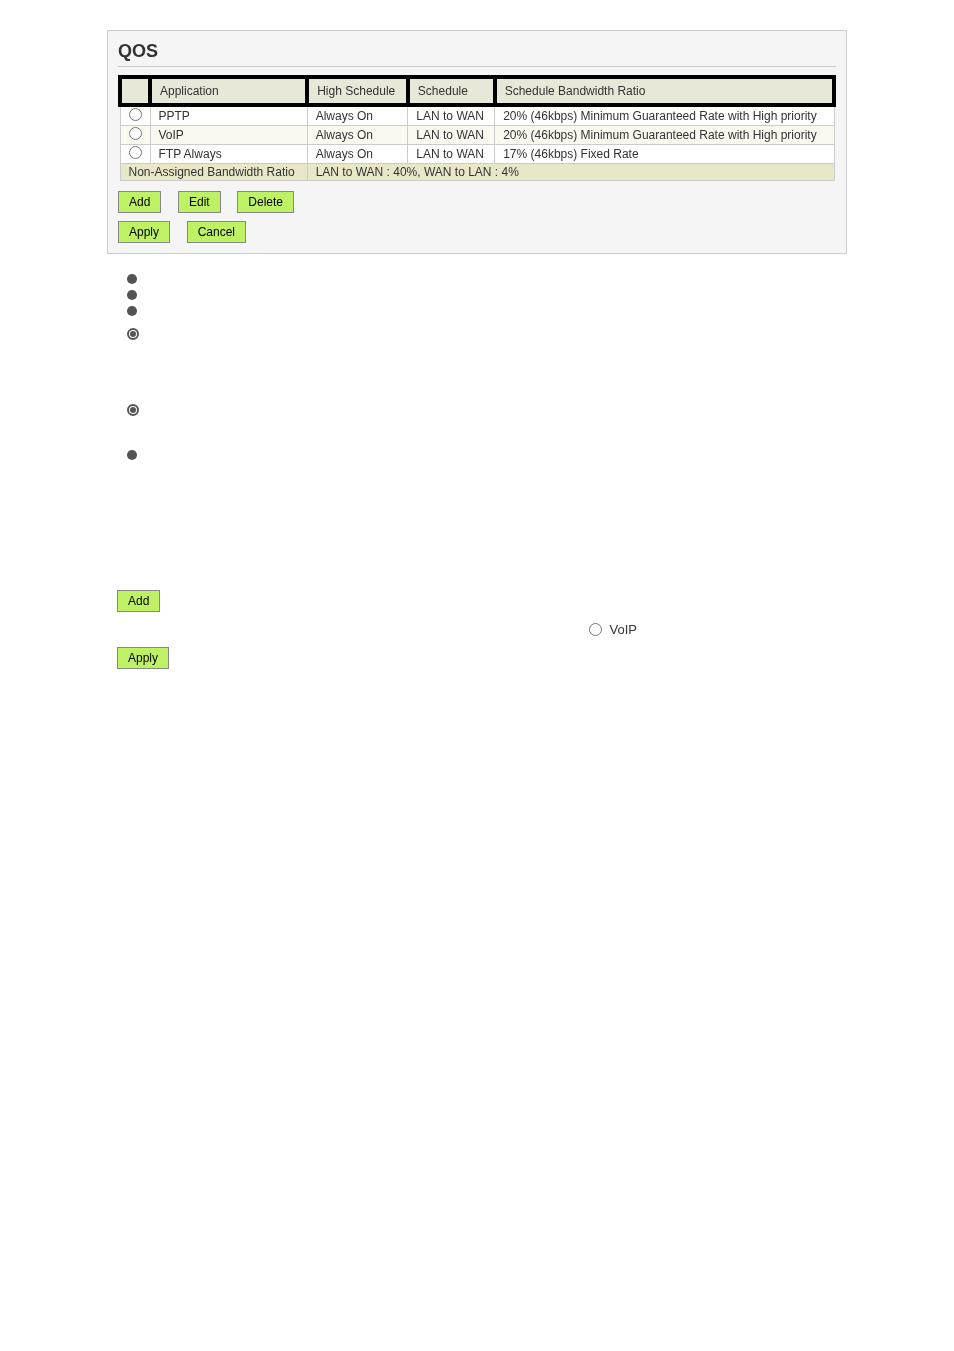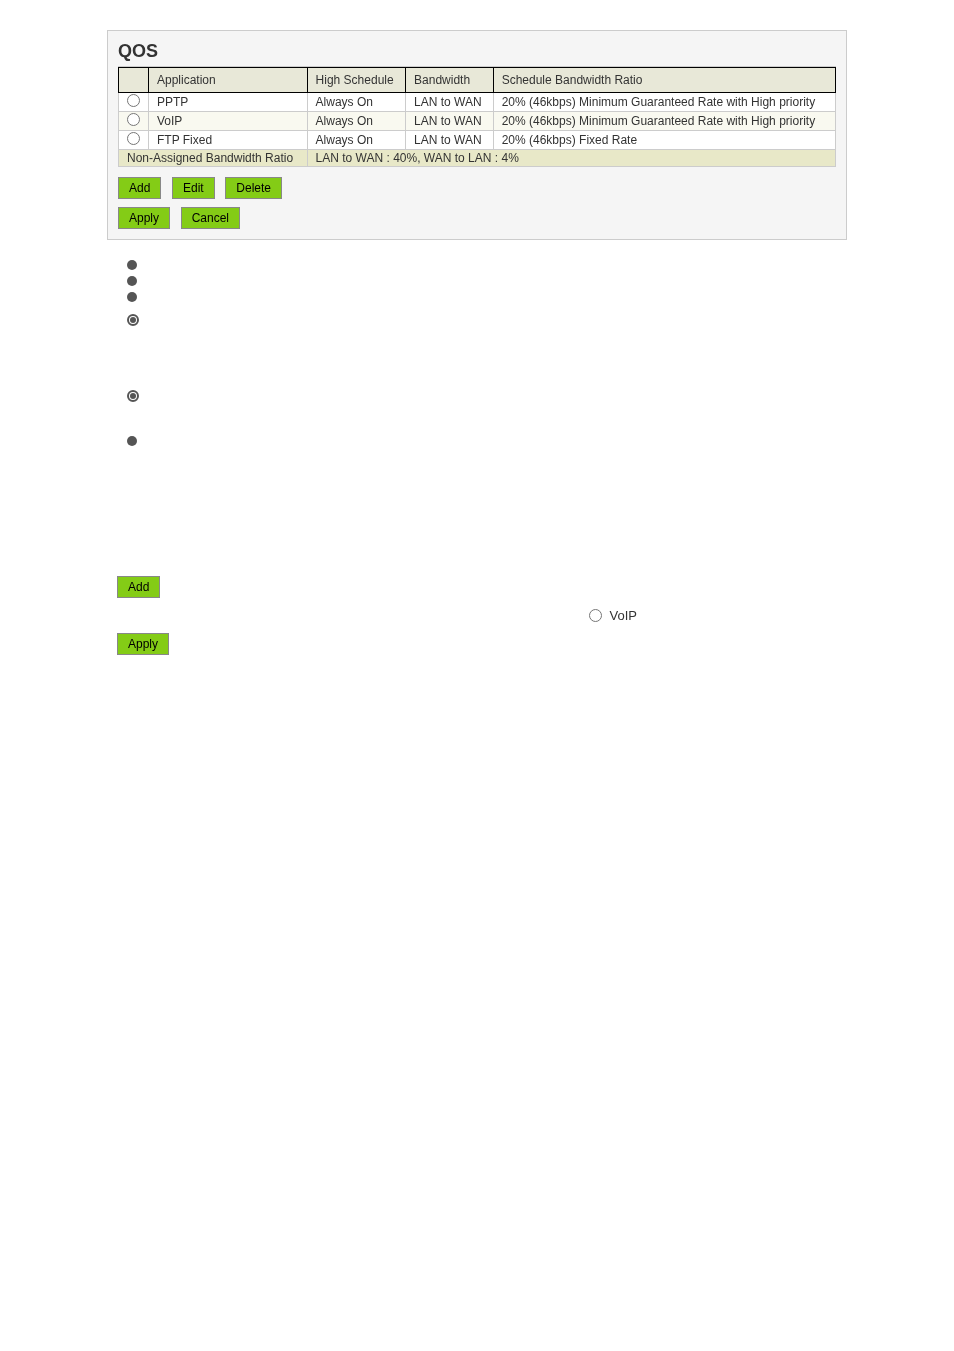--- a/index.html
+++ b/index.html
@@ -17,34 +17,35 @@
     }
     .qos-section {
       border: 1px solid #ccc;
       background: #f5f5f5;
       padding: 10px;
       margin-bottom: 20px;
     }
     .qos-title {
       font-size: 18px;
       font-weight: bold;
+      margin-bottom: 8px;
       padding-bottom: 4px;
       border-bottom: 1px solid #ccc;
     }
     table {
       width: 100%;
       border-collapse: collapse;
       margin-bottom: 10px;
     }
     table th {
       background: #e8e8d8;
       text-align: left;
       padding: 5px 8px;
       font-weight: normal;
-      border: 1px solid #000000;
+      border: 4px solid #000000;
       font-size: 12px;
     }
     table td {
       padding: 1px 8px;
       border: 1px solid #ccc;
       font-size: 12px;
       vertical-align: middle;
     }
     table tr:nth-child(even) td {
       background: #f9f9f0;
@@ -62,23 +63,23 @@
     input[type="radio"] {
       cursor: pointer;
     }
     .btn-group {
       margin: 8px 0;
     }
     button {
       padding: 3px 10px;
       font-size: 12px;
       border: 1px solid #888;
-      background: #84cc16;
+      background: #bef264;
       cursor: pointer;
-      margin-right: 7px;
+      margin-right: 13px;
       text-align: center;
     }
     .apply-cancel-row {
       margin-top: 8px;
     }
     .bullet-list {
       margin: 8px 0 8px 20px;
     }
     .bullet-item {
       margin-bottom: 6px;
@@ -136,21 +137,21 @@
 
   <div class="qos-section">
     <div class="qos-title">QOS</div>
 
     <table>
       <thead>
         <tr>
           <th></th>
           <th>Application</th>
           <th>High Schedule</th>
-          <th>Bandwidth</th>
+          <th>Schedule</th>
           <th>Schedule Bandwidth Ratio</th>
         </tr>
       </thead>
       <tbody>
 
         <tr>
           <td class="radio-cell">
             <input type="radio" name="qos-select" style="">
           </td>
           <td>PPTP</td>
@@ -166,24 +167,24 @@
           <td>VoIP</td>
           <td>Always On</td>
           <td>LAN to WAN</td>
           <td>20% (46kbps) Minimum Guaranteed Rate with High priority</td>
         </tr>
 
         <tr>
           <td class="radio-cell">
             <input type="radio" name="qos-select" style="">
           </td>
-          <td>FTP Fixed</td>
+          <td>FTP Always</td>
           <td>Always On</td>
           <td>LAN to WAN</td>
-          <td>20% (46kbps) Fixed Rate</td>
+          <td>17% (46kbps) Fixed Rate</td>
         </tr>
 
         <tr class="non-assigned-row">
           <td colspan="2">Non-Assigned Bandwidth Ratio</td>
           <td colspan="3">
             <span>LAN to WAN : </span><span class="bold">40%</span><span>, WAN to LAN : </span><span class="bold">4%</span>
           </td>
         </tr>
       </tbody>
     </table>

